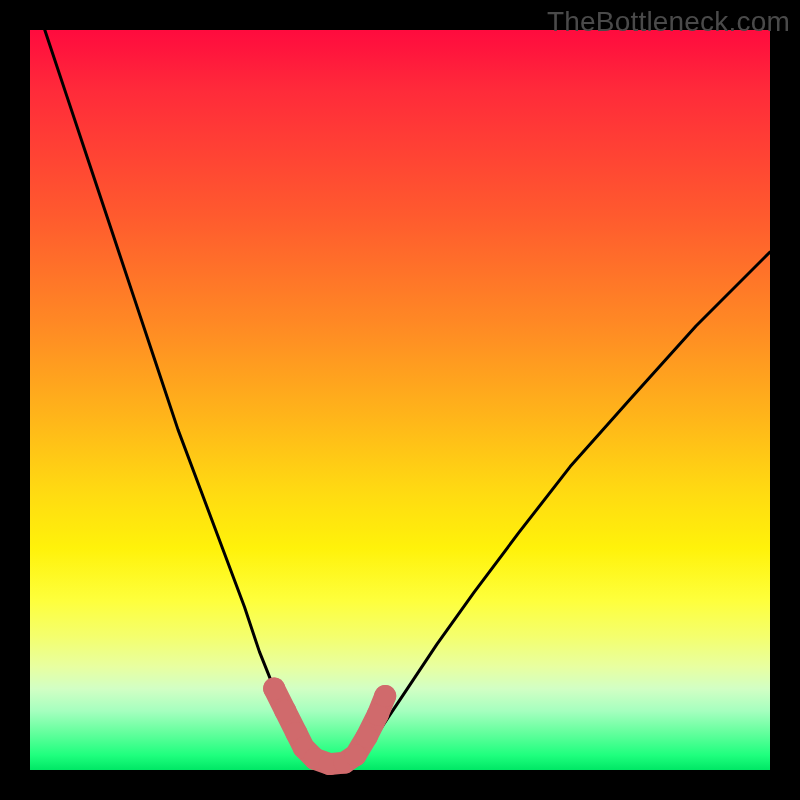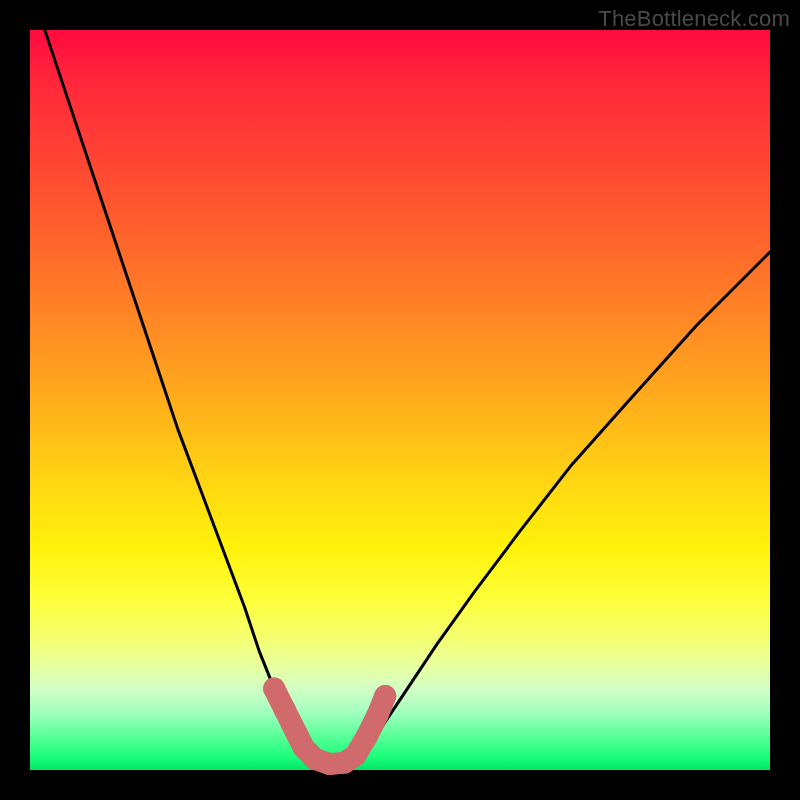--- a/index.html
+++ b/index.html
@@ -40,21 +40,21 @@
       #63ff9d 95%,
       #1fff7e 98%,
       #00e765 100%
     );
   }
   .watermark {
     position: absolute;
     top: 6px;
     right: 10px;
     color: #4a4a4a;
-    font-size: 22px;
+    font-size: 28px;
     font-weight: 500;
     letter-spacing: 0.2px;
     user-select: none;
   }
   svg.curves {
     position: absolute;
     left: 30px;
     top: 30px;
     width: 740px;
     height: 740px;

